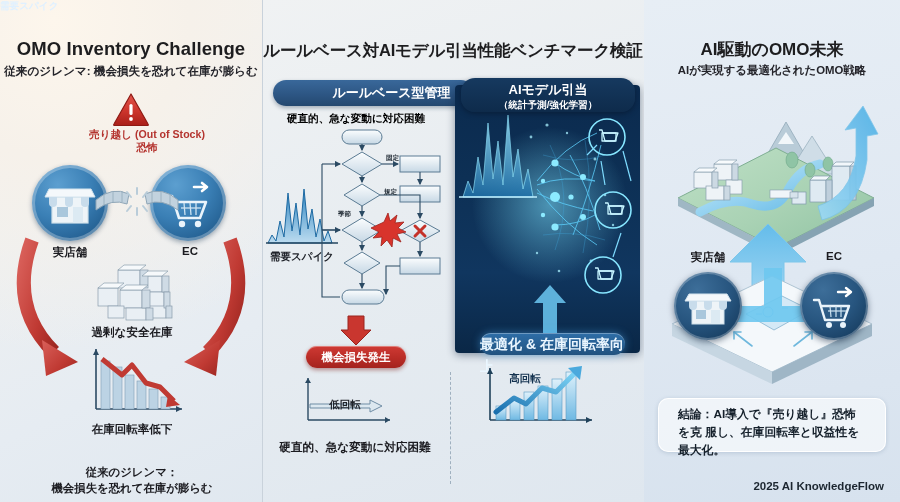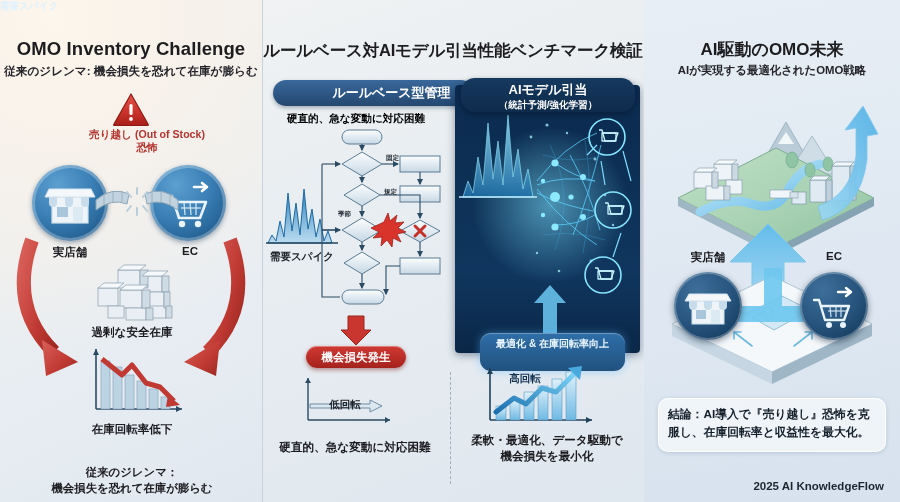--- a/index.html
+++ b/index.html
@@ -74,23 +74,23 @@
   #ai-pill .l2{font-size:9.6px;font-weight:bold;}
 
   #mid-spike-lbl{left:262px;top:250px;width:80px;}
   #ai-spike-lbl{left:461px;top:261px;width:80px;text-align:left;color:#dff0ff;font-size:9.6px;font-weight:bold;}
 
   #loss-badge{position:absolute;left:306px;top:346px;width:100px;height:22px;border-radius:11px;
      background:linear-gradient(180deg,#cf3a34 0%,#b92c26 55%,#a4231e 100%);
      color:#fff;font-size:11.5px;font-weight:bold;text-align:center;line-height:22px;
      box-shadow:0 2px 4px rgba(120,20,15,.45), inset 0 1px 0 rgba(255,255,255,.35);}
 
-  #opt-badge{position:absolute;left:480px;top:333px;width:145px;height:38px;border-radius:11px;
+  #opt-badge{position:absolute;left:480px;top:333px;width:145px;height:22px;border-radius:11px;
      background:linear-gradient(180deg,#2e6ea8 0%,#21527f 100%);
-     color:#eaf6ff;font-size:10px;font-weight:bold;text-align:center;line-height:22px;
+     color:#eaf6ff;font-size:14px;font-weight:bold;text-align:left;line-height:22px;
      box-shadow:0 0 8px rgba(80,180,255,.45), inset 0 1px 0 rgba(255,255,255,.3);}
 
   #lbl-lowturn{left:310px;top:398px;width:70px;}
   #lbl-highturn{left:490px;top:372px;width:70px;color:#14324f;}
   #mid-left-foot{left:265px;top:440px;width:180px;font-size:11.6px;font-weight:bold;color:#1b1b20;}
   #mid-right-foot{left:452px;top:432px;width:190px;font-size:11.6px;font-weight:bold;line-height:16px;color:#1b1b20;}
   #mid-divider{position:absolute;left:450px;top:372px;width:0;height:112px;border-left:1px dashed #9fb0bf;}
 
   
   #r-circ-store{position:absolute;left:674px;top:272px;width:68px;height:68px;border-radius:50%;
@@ -99,21 +99,21 @@
   #r-circ-ec{position:absolute;left:800px;top:272px;width:68px;height:68px;border-radius:50%;
       background:radial-gradient(circle at 34% 26%,#3d6e99 0%,#27557f 50%,#173d60 85%,#122f4b 100%);
       box-shadow:0 2px 6px rgba(10,30,55,.5), inset 0 0 0 2px rgba(255,255,255,.25);}
   #r-lbl-store{left:668px;top:250px;width:80px;}
   #r-lbl-ec{left:794px;top:250px;width:80px;}
 
   #conclusion{position:absolute;left:658px;top:398px;width:228px;height:54px;border-radius:10px;
      background:rgba(255,255,255,.58);border:1.5px solid rgba(255,255,255,.95);
      box-shadow:0 1px 4px rgba(70,100,130,.22);
      font-size:11.8px;font-weight:bold;line-height:18px;color:#15202b;
-     padding:6px 9px;box-sizing:border-box;text-align:left;}
+     padding:6px 19px;box-sizing:border-box;text-align:left;}
   #footer{position:absolute;right:16px;bottom:10px;font-size:11.5px;font-weight:bold;color:#1c2630;margin-top:36px;}
 
   svg{display:block;overflow:visible;}
 </style>
 </head>
 <body>
 
 <div id="canvas">
 
   <div class="panel" id="panel-left">
@@ -458,24 +458,20 @@
       <rect x="44" y="26" width="10" height="28"></rect>
         <rect x="58" y="20" width="10" height="34"></rect>
       <rect x="72" y="13" width="10" height="41"></rect>
         <rect x="86" y="6" width="10" height="48"></rect>
     </g>
     <path d="M16 46 L34 32 L46 38 L62 22 L76 26 L96 6" stroke="url(#upg)" stroke-width="5" fill="none" stroke-linejoin="round" stroke-linecap="round"></path>
     <path d="M88 2 L102 0 L100 14 Z" fill="#4aa9dd"></path>
   </svg>
   <div class="ctr cap-sm" id="lbl-highturn">高回転</div>
 
-  <div class="ctr" id="mid-right-foot">
-    <span>柔軟・最適化、データ駆動で</span><br>
-    <span>機会損失を最小化</span>
-  </div>
 
   <div class="panel" id="panel-right"></div>
 
   <div class="h-title" id="right-title" style="left:644px;width:256px;">AI駆動のOMO未来</div>
   <div class="h-sub" id="right-sub" style="left:644px;width:256px;">AIが実現する最適化されたOMO戦略</div>
 
   <svg style="position:absolute;left:660px;top:86px;width:230px;height:160px;" viewBox="0 0 230 160">
     <defs>
       <linearGradient id="landg" x1="0" y1="0" x2="1" y2="1">
         <stop offset="0" stop-color="#bfe0c6"></stop>

